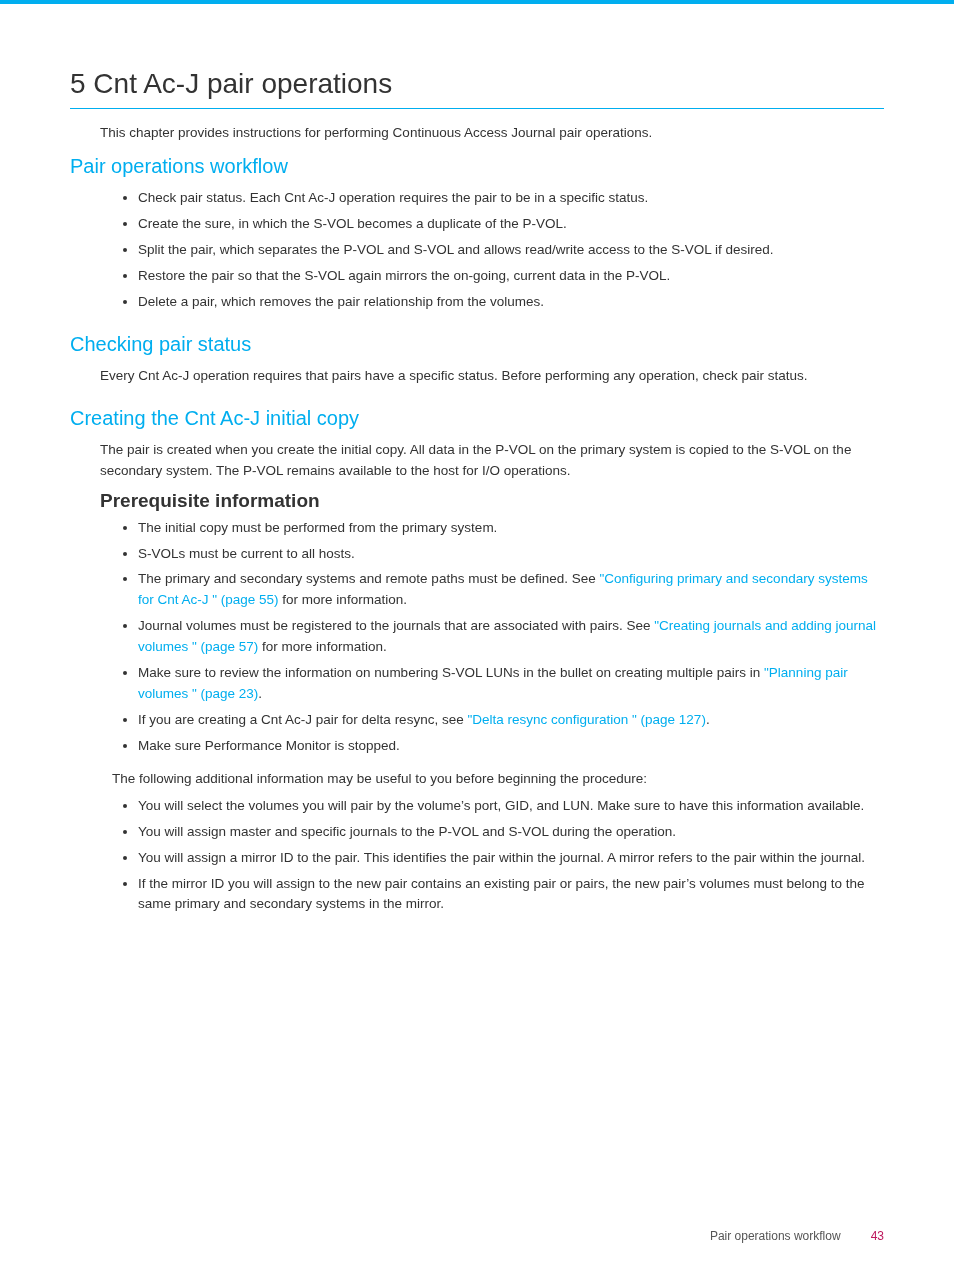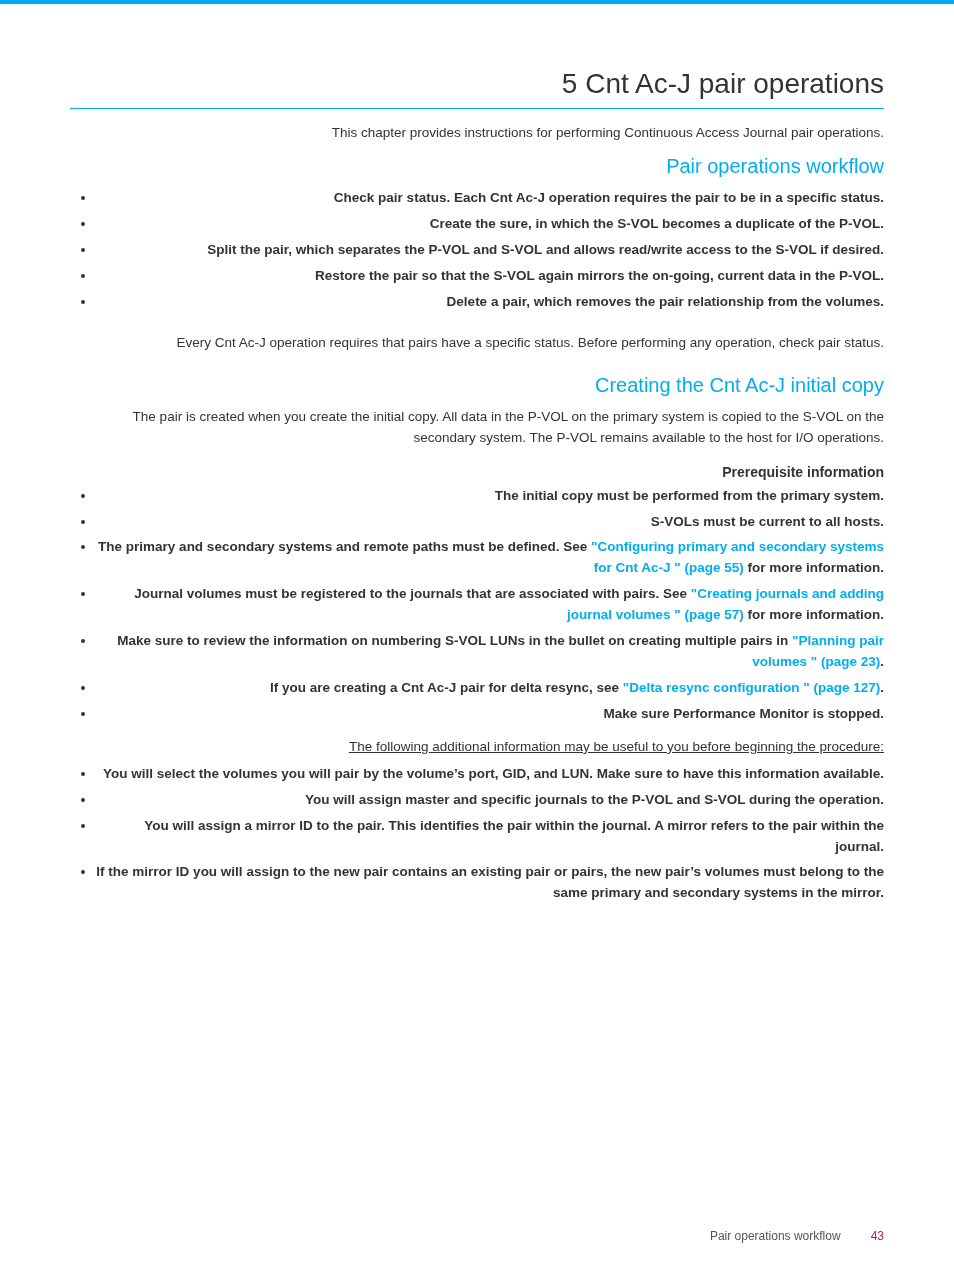--- a/index.html
+++ b/index.html
@@ -1,19 +1,18 @@
 <!DOCTYPE html>
 <html><head>
   <meta charset="utf-8">
   <style>
     * {
       margin: 0;
       padding: 0;
       box-sizing: border-box;
-      text-align: right;
     }
     body {
       font-family: Arial, Helvetica, sans-serif;
       font-size: 13.5px;
       color: #333;
       background: #fff;
       width: 954px;
       min-height: 1271px;
     }
     .page {
@@ -54,45 +53,44 @@
       color: #00AEEF;
       margin-bottom: 10px;
       margin-top: 4px;
     }
     .section-body {
       margin-left: 30px;
       margin-bottom: 6px;
       line-height: 1.55;
     }
     .bullet-list {
-      margin-left: 26px;
+      margin-left: 68px;
       margin-bottom: 12px;
-      font-weight: bold;
     }
     .bullet-list li {
       margin-bottom: 5px;
       line-height: 1.55;
       list-style-type: disc;
     }
     .bullet-list li::marker {
       color: #333;
     }
     a, .link {
       color: #00AEEF;
       text-decoration: none;
     }
     .section-block {
       margin-bottom: 20px;
     }
     .prereq-heading {
       font-weight: bold;
-      font-size: 14px;
+      font-size: 19px;
       margin-left: 30px;
       margin-bottom: 6px;
-      margin-top: 15px;
+      margin-top: 8px;
     }
     .footer {
       position: absolute;
       bottom: 28px;
       right: 70px;
       font-size: 12px;
       color: #555;
       display: flex;
       align-items: center;
       gap: 30px;
@@ -100,24 +98,23 @@
     .footer-text {
       color: #555;
     }
     .footer-page {
       color: #be185d;
     }
     .section-creating {
       margin-bottom: 10px;
     }
     .additional-info-text {
-      margin-left: 30px;
+      margin-left: 42px;
       margin-bottom: 6px;
       line-height: 1.55;
-      text-decoration: underline;
     }
   </style>
 </head>
 <body>
 
 <div class="page">
   <div class="top-border"></div>
 
   <h1 class="chapter-title">
     <span class="num">5</span>
@@ -131,20 +128,21 @@
     <ul class="bullet-list">
       <li>Check pair status. Each Cnt Ac-J operation requires the pair to be in a specific status.</li>
       <li>Create the sure, in which the S-VOL becomes a duplicate of the P-VOL.</li>
       <li>Split the pair, which separates the P-VOL and S-VOL and allows read/write access to the S-VOL if desired.</li>
       <li>Restore the pair so that the S-VOL again mirrors the on-going, current data in the P-VOL.</li>
       <li>Delete a pair, which removes the pair relationship from the volumes.</li>
     </ul>
   </div>
 
   <div class="section-block">
+    <h2 class="section-title">Checking pair status</h2>
     <p class="section-body">Every Cnt Ac-J operation requires that pairs have a specific status. Before performing any operation, check pair status.</p>
   </div>
 
   <div class="section-block section-creating">
     <h2 class="section-title">Creating the Cnt Ac-J initial copy</h2>
     <p class="section-body">The pair is created when you create the initial copy. All data in the P-VOL on the primary system is copied to the S-VOL on the secondary system. The P-VOL remains available to the host for I/O operations.</p>
 
     <p class="prereq-heading">Prerequisite information</p>
 
     <ul class="bullet-list">

